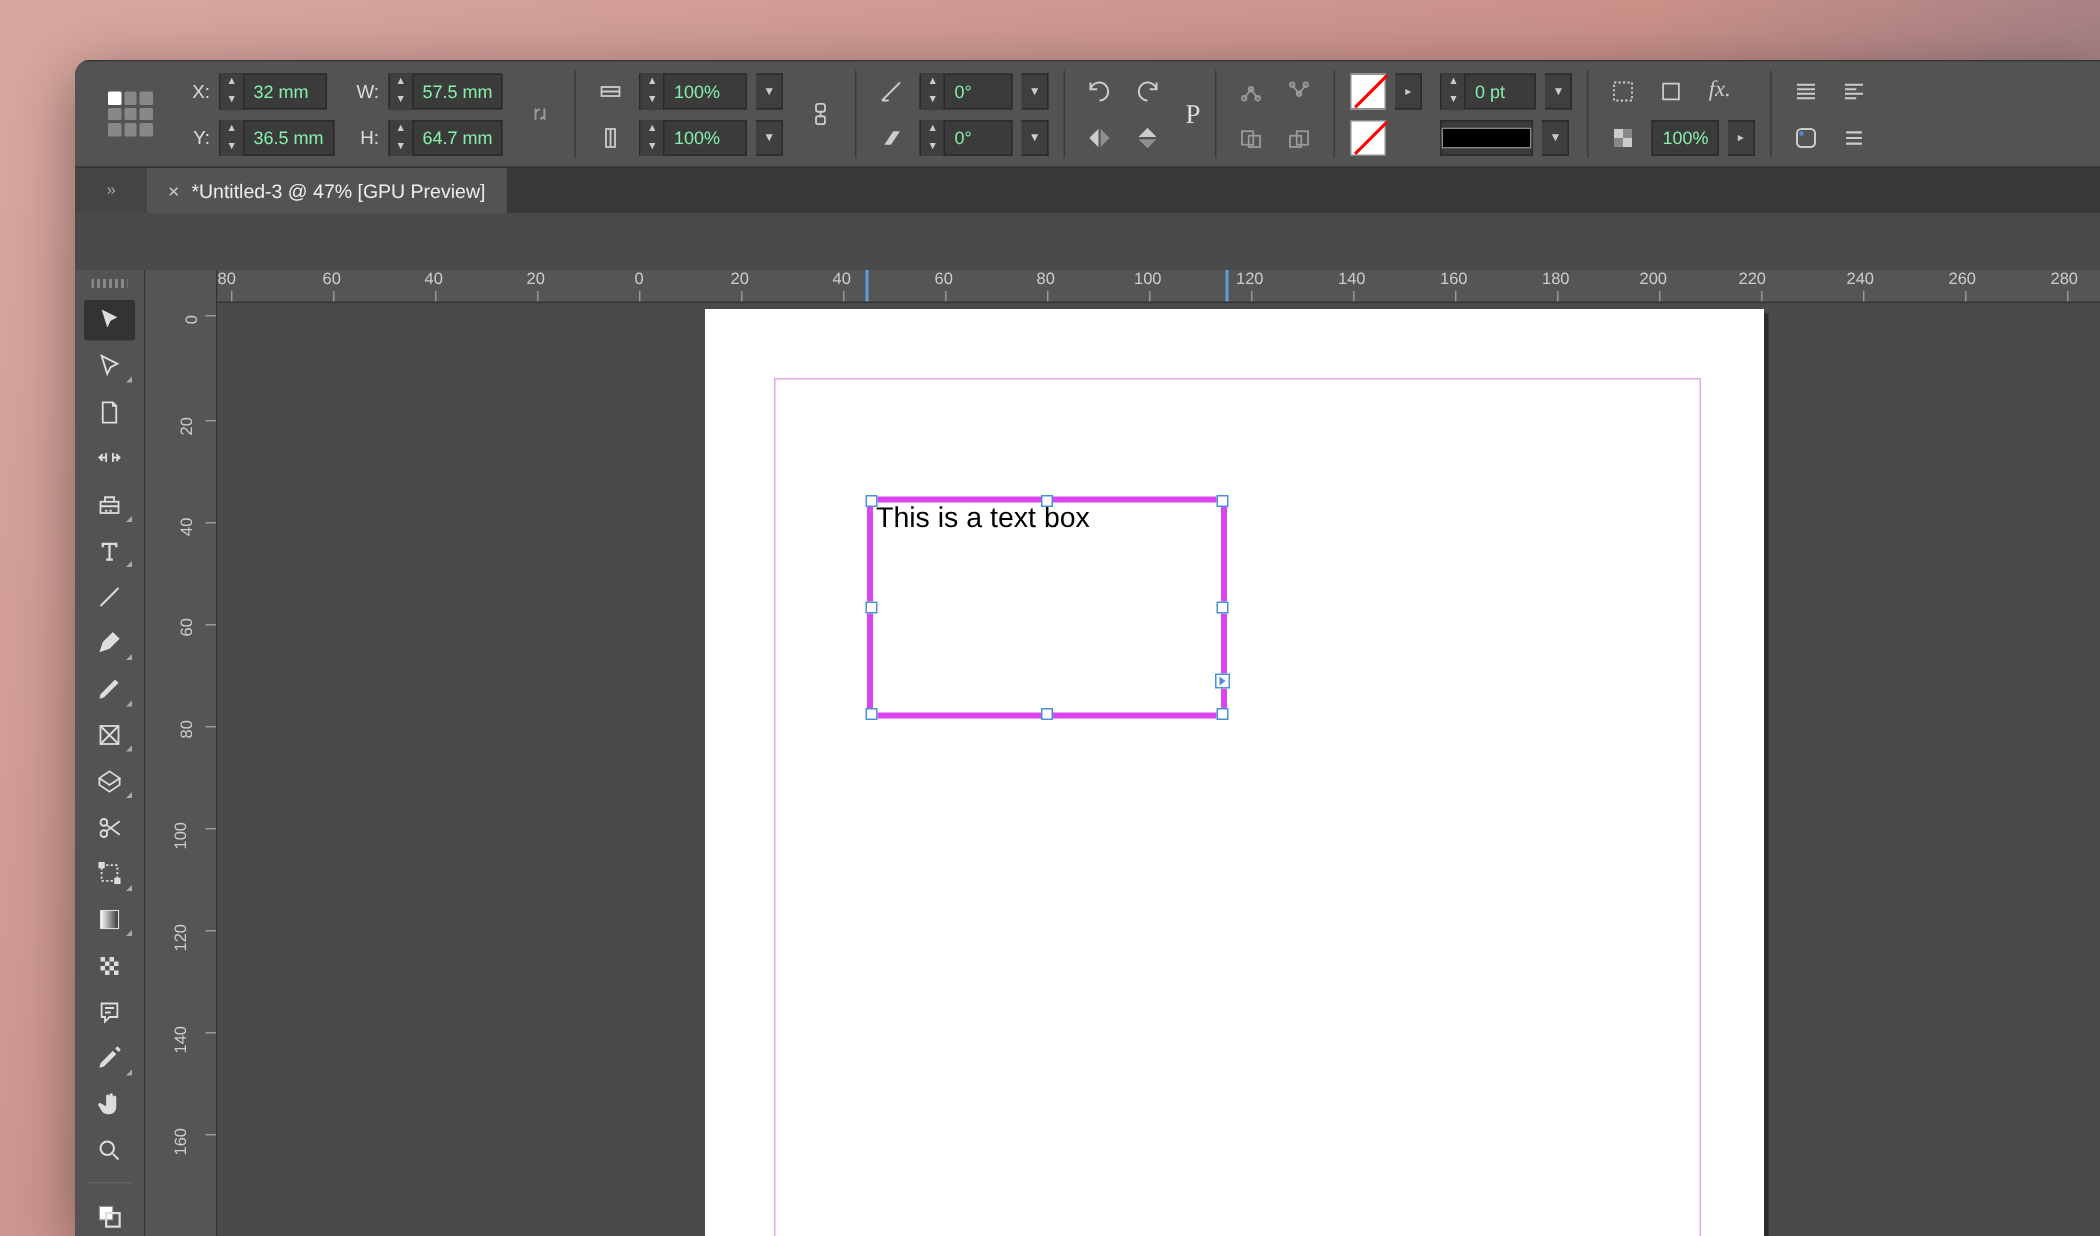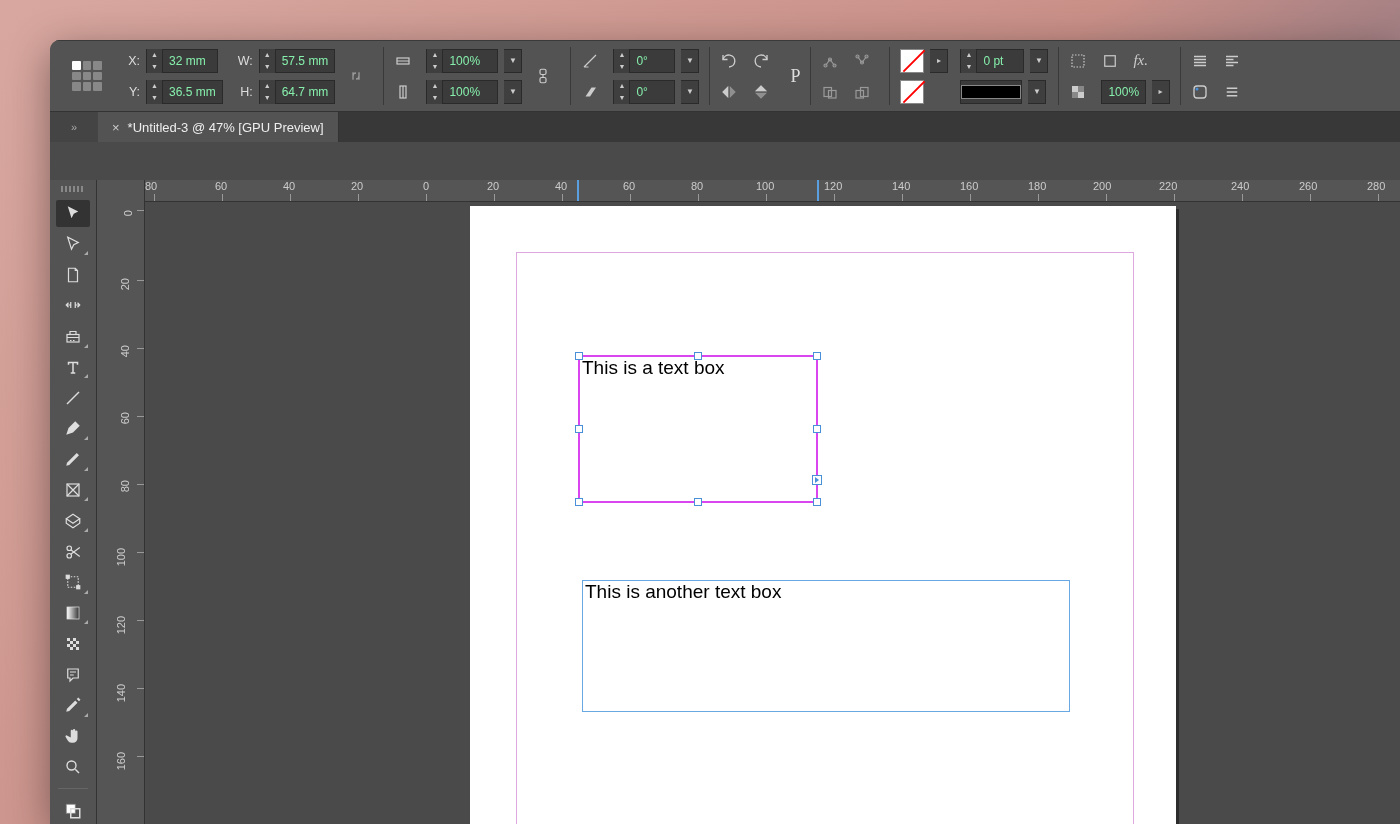--- a/index.html
+++ b/index.html
@@ -21,21 +21,21 @@
   .cbrow { display: flex; align-items: center; gap: 6px; }
   .clabel { width: 18px; text-align: right; color: #ddd; font-size: 12.5px; }
   .numbox { display: flex; align-items: center; background: #3b3b3b; border: 1px solid #2a2a2a; height: 24px; }
   .spin { width: 16px; height: 24px; display: flex; flex-direction: column; background: #3f3f3f; border-right: 1px solid #2a2a2a; }
   .spin span { flex:1; display:flex; align-items:center; justify-content:center; font-size:7px; color:#ccc; }
   .numval { padding: 0 6px; color: #86efac; min-width: 54px; }
   .dd { width: 18px; height: 24px; background:#3f3f3f; border:1px solid #2a2a2a; border-left:none; display:flex; align-items:center; justify-content:center; font-size:8px; color:#ccc; }
   .refgrid { width: 30px; height: 30px; display:grid; grid-template-columns:repeat(3,1fr); grid-template-rows:repeat(3,1fr); gap:2px; margin: 0 8px; }
   .refgrid span { background:#888; border-radius:1px; }
   .refgrid span.sel { background:#fff; }
-  .iconbtn { width:26px; height:26px; display:flex; align-items:center; justify-content:flex-start; color:#ccc; cursor:pointer; }
+  .iconbtn { width:26px; height:26px; display:flex; align-items:center; justify-content:center; color:#ccc; cursor:pointer; }
   .iconbtn svg { width:18px; height:18px; }
   .vsep { width:1px; background:#3a3a3a; margin:6px 2px; }
   .swatch-nf { width:24px; height:24px; background:#fff; position:relative; border:1px solid #888;}
   .swatch-nf::after{content:"";position:absolute;left:-2px;top:10px;width:30px;height:2px;background:#ff0000;transform:rotate(-45deg);}
   .swatch-bk { width:60px; height:14px; background:#000; border:1px solid #888;}
 
   
   .tabstrip { height: 30px; background: #383838; display:flex; align-items:stretch; }
   .tb-left { width: 48px; background:#444; display:flex; align-items:center; justify-content:center; color:#aaa; font-size:11px;}
   .tab { display:flex; align-items:center; gap:8px; padding: 0 14px; background:#535353; color:#eee; font-size:13px; border-right:1px solid #333; }
@@ -57,21 +57,21 @@
   .ruler-h .grad{position:absolute;top:14px;bottom:0;width:1px;background:#999;}
   .ruler-v .grad{position:absolute;left:40px;right:0;height:1px;background:#999;}
   .ruler-h .guide{position:absolute;top:0;bottom:0;width:2px;background:#5aa0e0;}
   .ruler-h .guide2{position:absolute;top:0;bottom:0;width:2px;background:#5aa0e0;}
 
   .canvas-scroll{ position:absolute; left:48px; top:22px; right:0; bottom:0; overflow:hidden; background:#4a4a4a;}
   .page { position:absolute; left:325px; top:4px; width:706px; height:1000px; background:#fff; box-shadow: 3px 3px 0 rgba(0,0,0,.4); }
   .margin { position:absolute; left:46px; top:46px; right:42px; height:900px; border:1px solid #e0a8e0; }
 
   .textframe { position:absolute; border:1px solid #6aa8e4; color:#000; font-family:"Times New Roman", serif; font-size:19px; padding: 0px 2px;}
-  .textframe.sel { border:2px solid #d946ef;margin-top:24px; }
+  .textframe.sel { border:4px solid #d946ef; }
   .handle{position:absolute; width:8px; height:8px; background:#fff; border:1px solid #4a90d9;}
   .h-tl{left:-5px;top:-5px}.h-tm{left:50%;margin-left:-4px;top:-5px}.h-tr{right:-5px;top:-5px}
   .h-ml{left:-5px;top:50%;margin-top:-4px}.h-mr{right:-5px;top:50%;margin-top:-4px}
   .h-bl{left:-5px;bottom:-5px}.h-bm{left:50%;margin-left:-4px;bottom:-5px}.h-br{right:-5px;bottom:-5px}
   .outport{position:absolute;right:-6px;bottom:16px;width:10px;height:10px;border:1px solid #4a90d9;background:#fff;}
   .outport::after{content:"";position:absolute;left:2px;top:1px;width:0;height:0;border-top:3px solid transparent;border-bottom:3px solid transparent;border-left:4px solid #4a90d9;}
 </style>
 </head>
 <body>
 
@@ -600,21 +600,18 @@
             <div class="handle h-tm"></div>
             <div class="handle h-tr"></div>
             <div class="handle h-ml"></div>
             <div class="handle h-mr"></div>
             <div class="handle h-bl"></div>
             <div class="handle h-bm"></div>
             <div class="handle h-br"></div>
             <div class="outport"></div>
           </div>
 
-          <div class="textframe" style="left:112px; top:374px; width:488px; height:132px;">
-            <span>This is another text box</span>
-          </div>
         </div>
       </div>
     </div>
   </div>
 
 </div>
 
 </body></html>

